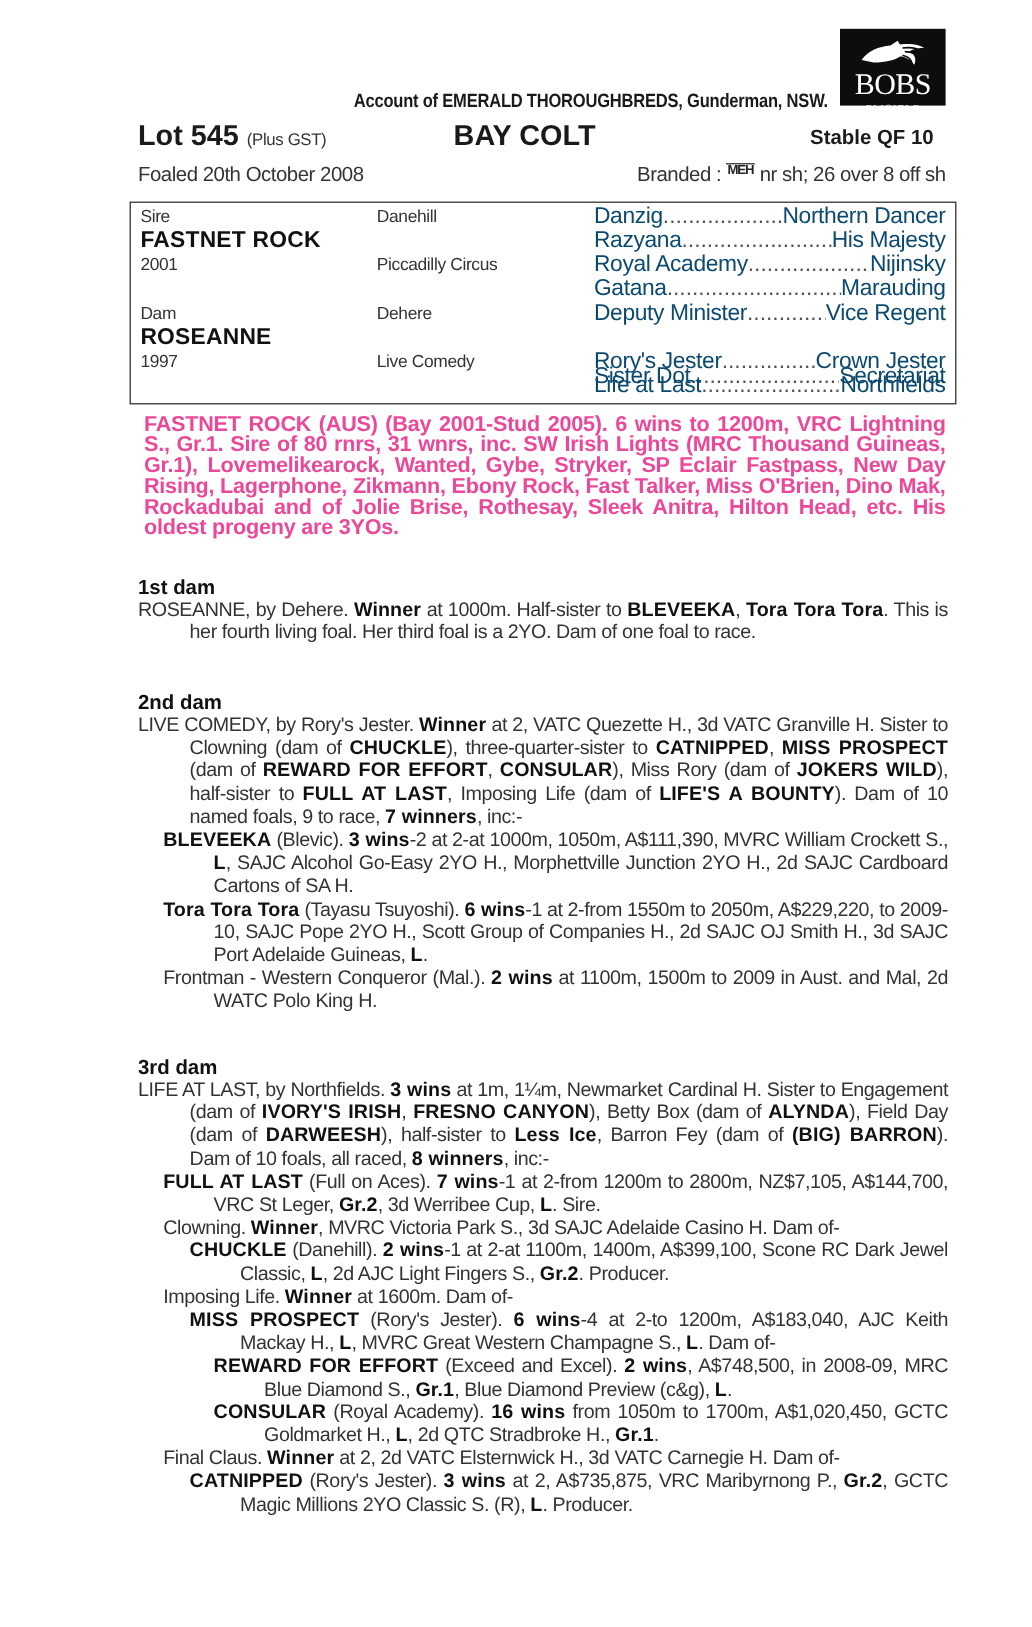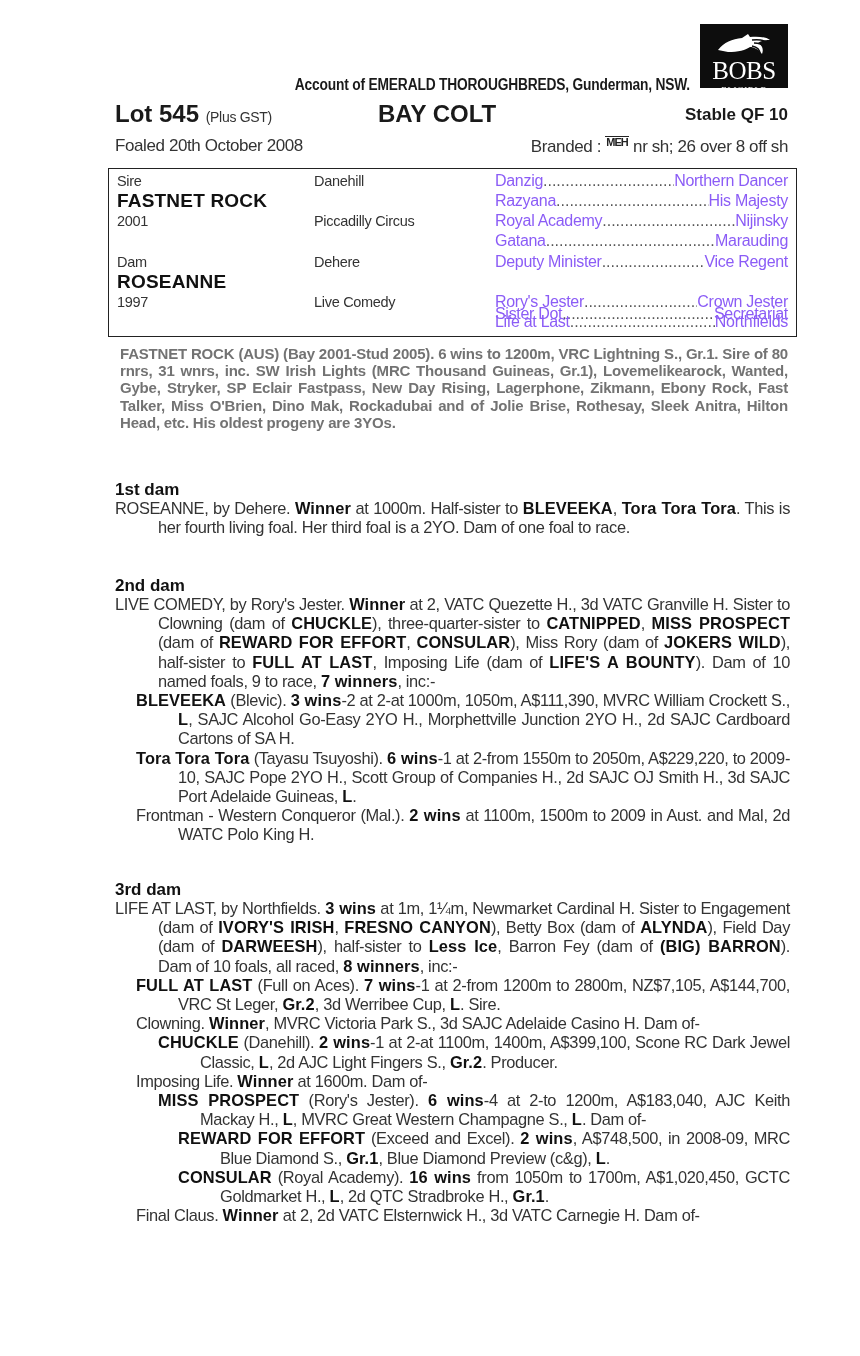--- a/index.html
+++ b/index.html
@@ -9,32 +9,32 @@
   .account { left:110px; width:580px; top:76px; text-align:right; font-weight:bold;
              font-size:16px; letter-spacing:-0.2px; transform:scaleX(0.86); transform-origin:right center; white-space:nowrap; }
   .logo { left:700px; top:24px; width:88px; height:64px; background:#0d0d0d; color:#fff; text-align:center; }
   .logo svg { position:absolute; left:14px; top:6px; }
   .logo .bobs { position:absolute; left:0; right:0; top:34px; font-family:"Liberation Serif", serif; font-size:25px; line-height:26px; letter-spacing:-0.5px; }
   .logo .elig { position:absolute; left:0; right:0; top:61px; font-family:"Liberation Serif", serif; font-size:9px; letter-spacing:0.6px; }
   .lotline { left:115px; top:100px; width:673px; height:30px; }
   .lot { position:absolute; left:0; top:0; font-weight:bold; font-size:24px; white-space:nowrap; }
   .lot .gst { font-weight:normal; font-size:14px; color:#333; letter-spacing:-0.3px; }
   .colt { position:absolute; left:263px; top:0; font-weight:bold; font-size:24px; white-space:nowrap; }
-  .stable { position:absolute; right:0; top:5px; font-weight:bold; font-size:17px; white-space:nowrap; }
+  .stable { position:absolute; right:10px; top:5px; font-weight:bold; font-size:17px; white-space:nowrap; }
   .foaled { left:115px; top:136px; font-size:17px; color:#333; letter-spacing:-0.4px; white-space:nowrap; }
   .branded { right:72px; top:136px; font-size:17px; color:#333; letter-spacing:-0.4px; white-space:nowrap; text-align:right; }
   .brand-mark { display:inline-block; font-size:11px; font-weight:bold; vertical-align:6px; border-top:1.5px solid #222; line-height:11px; padding:0 1px; letter-spacing:-1px; color:#222; }
   .pedbox { left:108px; top:168px; width:687px; height:167px; border:1.6px solid #222; }
   .pcell { position:absolute; font-size:14.5px; color:#333; letter-spacing:-0.3px; white-space:nowrap; line-height:20px; }
   .pname { font-weight:bold; font-size:19px; color:#111; letter-spacing:0.2px; }
-  .gg { position:absolute; left:386px; width:293px; font-size:16px; color:#8b5cf6; letter-spacing:-0.3px; line-height:20px; display:flex; white-space:nowrap; }
+  .gg { position:absolute; left:386px; width:293px; font-size:19px; color:#0c4a6e; letter-spacing:-0.3px; line-height:20px; display:flex; white-space:nowrap; }
   .gg .dots { flex:1; overflow:hidden; color:#555; letter-spacing:0; }
   .gg .dots::after { content:"........................................................................................"; }
-  .sire-summary { left:120px; top:345px; width:668px; font-weight:bold; font-size:15px; line-height:17.2px;
-                  text-align:justify; letter-spacing:-0.2px; color:#737373; }
+  .sire-summary { left:120px; top:345px; width:668px; font-weight:bold; font-size:18px; line-height:17.2px;
+                  text-align:justify; letter-spacing:-0.2px; color:#ec4899; }
   .section { position:absolute; left:115px; width:675px; }
   .sec-title { font-weight:bold; font-size:17px; line-height:19px; color:#111;margin-top:16px; }
   .para { font-size:16.4px; line-height:19.2px; color:#333; text-align:justify; letter-spacing:-0.35px; }
   .para b { color:#111; letter-spacing:0.1px; }
   .l0 { padding-left:43px; text-indent:-43px; }
   .l1 { padding-left:63px; text-indent:-42px; }
   .l2 { padding-left:85px; text-indent:-42px; }
   .l3 { padding-left:105px; text-indent:-42px; }
 </style>
 </head>
@@ -144,14 +144,15 @@
   <div class="entries">
       <div class="para l0"><span>LIFE AT LAST, by Northfields. </span><b>3 wins</b><span> at 1m, 1¼m, Newmarket Cardinal H. Sister to Engagement (dam of </span><b>IVORY'S IRISH</b><span>, </span><b>FRESNO CANYON</b><span>), Betty Box (dam of </span><b>ALYNDA</b><span>), Field Day (dam of </span><b>DARWEESH</b><span>), half-sister to </span><b>Less Ice</b><span>, Barron Fey (dam of </span><b>(BIG) BARRON</b><span>). Dam of 10 foals, all raced, </span><b>8 winners</b><span>, inc:-</span></div>
       <div class="para l1"><b>FULL AT LAST</b><span> (Full on Aces). </span><b>7 wins</b><span>-1 at 2-from 1200m to 2800m, NZ$7,105, A$144,700, VRC St Leger, </span><b>Gr.2</b><span>, 3d Werribee Cup, </span><b>L</b><span>. Sire.</span></div>
       <div class="para l1"><span>Clowning. </span><b>Winner</b><span>, MVRC Victoria Park S., 3d SAJC Adelaide Casino H. Dam of-</span></div>
       <div class="para l2"><b>CHUCKLE</b><span> (Danehill). </span><b>2 wins</b><span>-1 at 2-at 1100m, 1400m, A$399,100, Scone RC Dark Jewel Classic, </span><b>L</b><span>, 2d AJC Light Fingers S., </span><b>Gr.2</b><span>. Producer.</span></div>
       <div class="para l1"><span>Imposing Life. </span><b>Winner</b><span> at 1600m. Dam of-</span></div>
       <div class="para l2"><b>MISS PROSPECT</b><span> (Rory's Jester). </span><b>6 wins</b><span>-4 at 2-to 1200m, A$183,040, AJC Keith Mackay H., </span><b>L</b><span>, MVRC Great Western Champagne S., </span><b>L</b><span>. Dam of-</span></div>
       <div class="para l3"><b>REWARD FOR EFFORT</b><span> (Exceed and Excel). </span><b>2 wins</b><span>, A$748,500, in 2008-09, MRC Blue Diamond S., </span><b>Gr.1</b><span>, Blue Diamond Preview (c&amp;g), </span><b>L</b><span>.</span></div>
       <div class="para l3"><b>CONSULAR</b><span> (Royal Academy). </span><b>16 wins</b><span> from 1050m to 1700m, A$1,020,450, GCTC Goldmarket H., </span><b>L</b><span>, 2d QTC Stradbroke H., </span><b>Gr.1</b><span>.</span></div>
       <div class="para l1"><span>Final Claus. </span><b>Winner</b><span> at 2, 2d VATC Elsternwick H., 3d VATC Carnegie H. Dam of-</span></div>
+      <div class="para l2"><b>CATNIPPED</b><span> (Rory's Jester). </span><b>3 wins</b><span> at 2, A$735,875, VRC Maribyrnong P., </span><b>Gr.2</b><span>, GCTC Magic Millions 2YO Classic S. (R), </span><b>L</b><span>. Producer.</span></div>
     </div>
 </div>
 
 </body></html>

